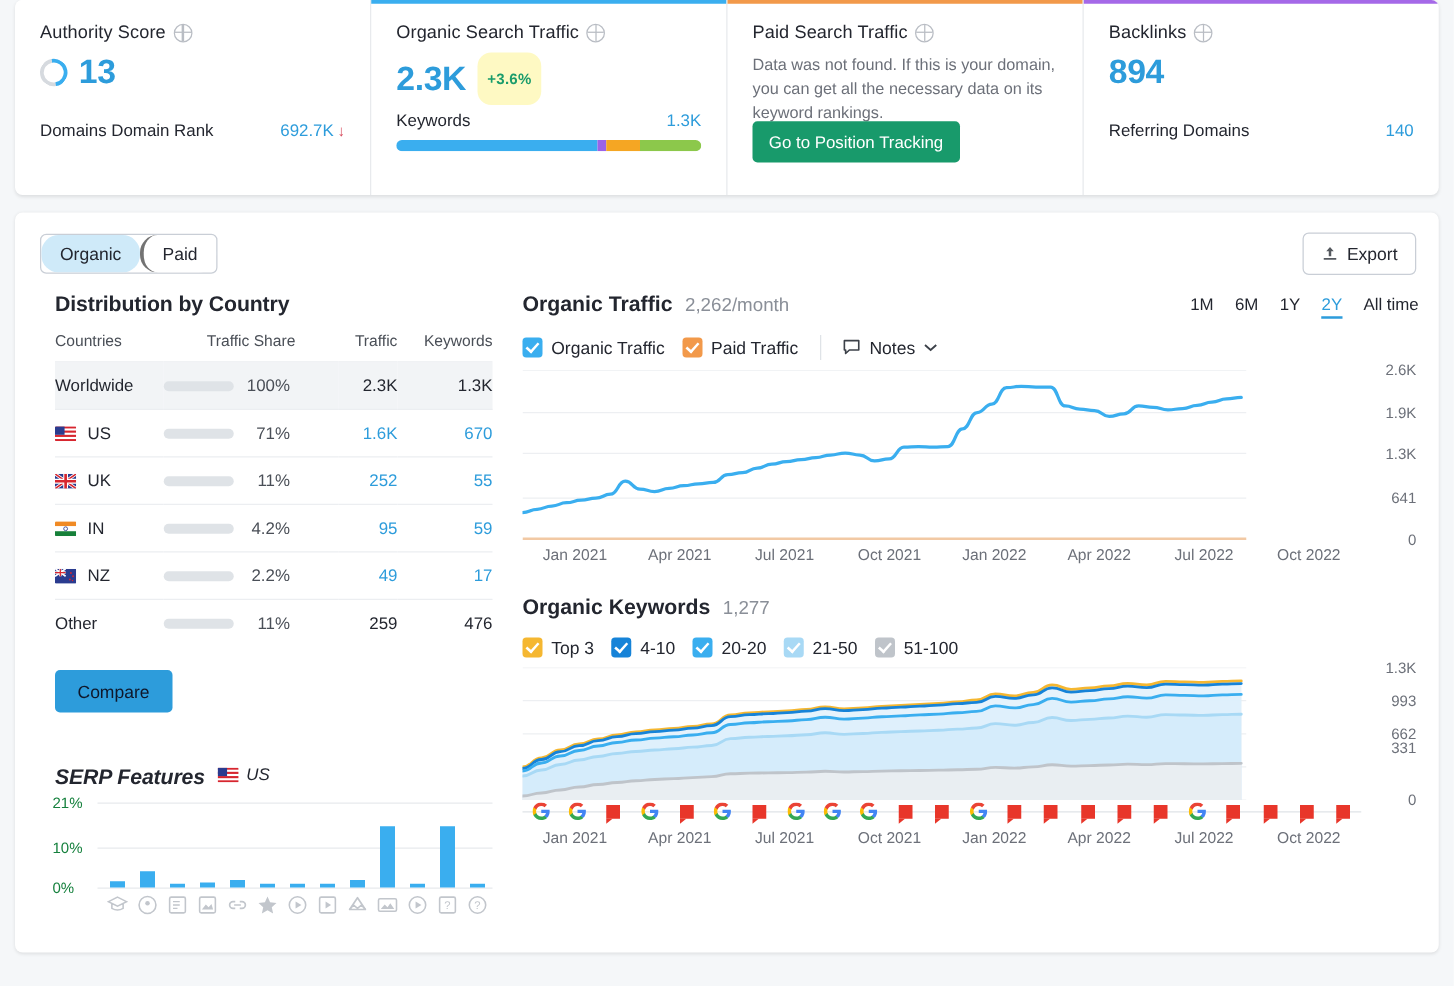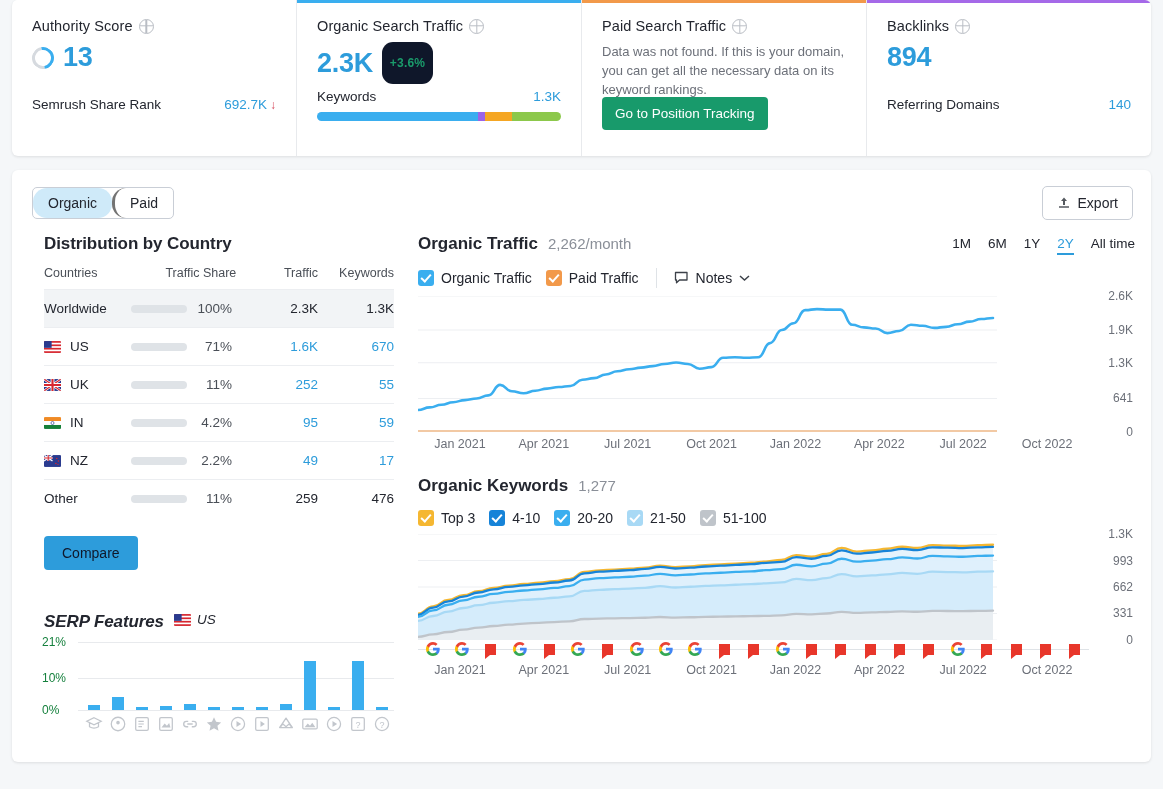--- a/index.html
+++ b/index.html
@@ -55,21 +55,21 @@
   }
   .ring {
     width: 22px; height: 22px; border-radius: 50%;
     border: 3.4px solid #d6dadf;
     border-top-color: #3aaeef; border-right-color: #3aaeef;
     transform: rotate(35deg);
     flex: none;
   }
   .delta {
     font-size: 12px; font-weight: bold; color: #1a9c6b;
-    background: #0f172a; border-radius: 11px; padding: 14px 8px;
+    background: #fef9c3; border-radius: 11px; padding: 14px 8px;
     letter-spacing: .2px;
   }
   .kpi-foot {
     position: absolute; left: 20px; right: 20px; bottom: 44px;
     display: flex; justify-content: space-between; align-items: center;
     font-size: 13.5px; color: #23262f;
   }
   .kpi-foot .val { color: #2d9cdb; }
   .arrow-down { color: #d64b5d; font-size: 12px; margin-left: 3px; }
 
@@ -200,21 +200,21 @@
     <div class="accent" style="background:#ffffff"></div>
     <div class="kpi-title">
       <span>Authority Score</span>
       <span class="globe"></span>
     </div>
     <div class="kpi-big">
       <span class="ring"></span>
       <span>13</span>
     </div>
     <div class="kpi-foot">
-      <span>Semrush Share Rank</span>
+      <span>Domains Domain Rank</span>
       <span>
         <span class="val">692.7K</span><span class="arrow-down">↓</span>
       </span>
     </div>
   </div>
 
   <div class="kpi">
     <div class="accent" style="background:#3aaeef"></div>
     <div class="kpi-title">
       <span>Organic Search Traffic</span>
@@ -647,21 +647,21 @@
             <path d="M0,86.78549848942598 C7.565789473684211,86.78549848942598 7.565789473684211,81.98187311178248 15.131578947368421,81.98187311178248 C22.69736842105263,81.98187311178248 22.69736842105263,77.5785498489426 30.263157894736842,77.5785498489426 C37.828947368421055,77.5785498489426 37.828947368421055,73.97583081570997 45.39473684210526,73.97583081570997 C52.96052631578947,73.97583081570997 52.96052631578947,71.17371601208458 60.526315789473685,71.17371601208458 C68.09210526315789,71.17371601208458 68.09210526315789,68.77190332326285 75.65789473684211,68.77190332326285 C83.22368421052632,68.77190332326285 83.22368421052632,67.17069486404834 90.78947368421052,67.17069486404834 C98.35526315789474,67.17069486404834 98.35526315789474,65.96978851963746 105.92105263157895,65.96978851963746 C113.48684210526315,65.96978851963746 113.48684210526315,65.00906344410876 121.05263157894737,65.00906344410876 C128.61842105263156,65.00906344410876 128.61842105263156,63.72809667673716 136.18421052631578,63.72809667673716 C143.75,63.72809667673716 143.75,62.36706948640484 151.31578947368422,62.36706948640484 C158.88157894736844,62.36706948640484 158.88157894736844,56.92296072507553 166.44736842105263,56.92296072507553 C174.01315789473682,56.92296072507553 174.01315789473682,55.80211480362537 181.57894736842104,55.80211480362537 C189.14473684210526,55.80211480362537 189.14473684210526,55.16163141993958 196.71052631578948,55.16163141993958 C204.2763157894737,55.16163141993958 204.2763157894737,54.6012084592145 211.8421052631579,54.6012084592145 C219.4078947368421,54.6012084592145 219.4078947368421,53.80060422960725 226.97368421052633,53.80060422960725 C234.53947368421052,53.80060422960725 234.53947368421052,52.19939577039275 242.10526315789474,52.19939577039275 C249.67105263157896,52.19939577039275 249.67105263157896,53.48036253776435 257.2368421052632,53.48036253776435 C264.8026315789474,53.48036253776435 264.8026315789474,52.75981873111783 272.36842105263156,52.75981873111783 C279.9342105263158,52.75981873111783 279.9342105263158,51.87915407854985 287.5,51.87915407854985 C295.0657894736842,51.87915407854985 295.0657894736842,51.318731117824775 302.63157894736844,51.318731117824775 C310.1973684210526,51.318731117824775 310.1973684210526,50.75830815709969 317.7631578947368,50.75830815709969 C325.32894736842104,50.75830815709969 325.32894736842104,50.19788519637463 332.89473684210526,50.19788519637463 C340.4605263157895,50.19788519637463 340.4605263157895,49.31722054380665 348.0263157894737,49.31722054380665 C355.5921052631579,49.31722054380665 355.5921052631579,48.43655589123867 363.1578947368421,48.43655589123867 C370.7236842105263,48.43655589123867 370.7236842105263,44.91389728096677 378.2894736842105,44.91389728096677 C385.85526315789474,44.91389728096677 385.85526315789474,46.19486404833836 393.42105263157896,46.19486404833836 C400.9868421052631,46.19486404833836 400.9868421052631,44.03323262839879 408.55263157894734,44.03323262839879 C416.11842105263156,44.03323262839879 416.11842105263156,40.03021148036254 423.6842105263158,40.03021148036254 C431.25,40.03021148036254 431.25,42.432024169184295 438.8157894736842,42.432024169184295 C446.38157894736844,42.432024169184295 446.38157894736844,41.47129909365559 453.94736842105266,41.47129909365559 C461.5131578947369,41.47129909365559 461.5131578947369,40.35045317220545 469.07894736842104,40.35045317220545 C476.64473684210526,40.35045317220545 476.64473684210526,38.909365558912384 484.2105263157895,38.909365558912384 C491.7763157894737,38.909365558912384 491.7763157894737,39.79003021148037 499.3421052631579,39.79003021148037 C506.90789473684214,39.79003021148037 506.90789473684214,37.70845921450152 514.4736842105264,37.70845921450152 C522.0394736842105,37.70845921450152 522.0394736842105,38.02870090634441 529.6052631578947,38.02870090634441 C537.171052631579,38.02870090634441 537.171052631579,38.34894259818731 544.7368421052631,38.34894259818731 C552.3026315789473,38.34894259818731 552.3026315789473,37.70845921450152 559.8684210526316,37.70845921450152 C567.4342105263158,37.70845921450152 567.4342105263158,37.38821752265861 575,37.38821752265861 L575,106 L0,106 Z" fill="#d4ebfa" opacity="0.85"></path>
             <path d="M0,102.79758308157099 C7.565789473684211,102.79758308157099 7.565789473684211,100.39577039274924 15.131578947368421,100.39577039274924 C22.69736842105263,100.39577039274924 22.69736842105263,97.99395770392749 30.263157894736842,97.99395770392749 C37.828947368421055,97.99395770392749 37.828947368421055,95.59214501510574 45.39473684210526,95.59214501510574 C52.96052631578947,95.59214501510574 52.96052631578947,93.59063444108762 60.526315789473685,93.59063444108762 C68.09210526315789,93.59063444108762 68.09210526315789,91.98942598187311 75.65789473684211,91.98942598187311 C83.22368421052632,91.98942598187311 83.22368421052632,90.62839879154079 90.78947368421052,90.62839879154079 C98.35526315789474,90.62839879154079 98.35526315789474,89.58761329305136 105.92105263157895,89.58761329305136 C113.48684210526315,89.58761329305136 113.48684210526315,88.86706948640483 121.05263157894737,88.86706948640483 C128.61842105263156,88.86706948640483 128.61842105263156,88.06646525679758 136.18421052631578,88.06646525679758 C143.75,88.06646525679758 143.75,87.34592145015105 151.31578947368422,87.34592145015105 C158.88157894736844,87.34592145015105 158.88157894736844,85.02416918429003 166.44736842105263,85.02416918429003 C174.01315789473682,85.02416918429003 174.01315789473682,84.54380664652568 181.57894736842104,84.54380664652568 C189.14473684210526,84.54380664652568 189.14473684210526,84.3036253776435 196.71052631578948,84.3036253776435 C204.2763157894737,84.3036253776435 204.2763157894737,84.06344410876133 211.8421052631579,84.06344410876133 C219.4078947368421,84.06344410876133 219.4078947368421,83.74320241691842 226.97368421052633,83.74320241691842 C234.53947368421052,83.74320241691842 234.53947368421052,83.0226586102719 242.10526315789474,83.0226586102719 C249.67105263157896,83.0226586102719 249.67105263157896,83.58308157099698 257.2368421052632,83.58308157099698 C264.8026315789474,83.58308157099698 264.8026315789474,83.26283987915409 272.36842105263156,83.26283987915409 C279.9342105263158,83.26283987915409 279.9342105263158,82.86253776435046 287.5,82.86253776435046 C295.0657894736842,82.86253776435046 295.0657894736842,82.62235649546828 302.63157894736844,82.62235649546828 C310.1973684210526,82.62235649546828 310.1973684210526,82.3821752265861 317.7631578947368,82.3821752265861 C325.32894736842104,82.3821752265861 325.32894736842104,82.14199395770393 332.89473684210526,82.14199395770393 C340.4605263157895,82.14199395770393 340.4605263157895,81.82175226586102 348.0263157894737,81.82175226586102 C355.5921052631579,81.82175226586102 355.5921052631579,81.4214501510574 363.1578947368421,81.4214501510574 C370.7236842105263,81.4214501510574 370.7236842105263,79.90030211480362 378.2894736842105,79.90030211480362 C385.85526315789474,79.90030211480362 385.85526315789474,80.4607250755287 393.42105263157896,80.4607250755287 C400.9868421052631,80.4607250755287 400.9868421052631,79.5 408.55263157894734,79.5 C416.11842105263156,79.5 416.11842105263156,77.81873111782477 423.6842105263158,77.81873111782477 C431.25,77.81873111782477 431.25,78.8595166163142 438.8157894736842,78.8595166163142 C446.38157894736844,78.8595166163142 446.38157894736844,78.45921450151057 453.94736842105266,78.45921450151057 C461.5131578947369,78.45921450151057 461.5131578947369,77.97885196374622 469.07894736842104,77.97885196374622 C476.64473684210526,77.97885196374622 476.64473684210526,77.33836858006042 484.2105263157895,77.33836858006042 C491.7763157894737,77.33836858006042 491.7763157894737,77.73867069486406 499.3421052631579,77.73867069486406 C506.90789473684214,77.73867069486406 506.90789473684214,76.85800604229607 514.4736842105264,76.85800604229607 C522.0394736842105,76.85800604229607 522.0394736842105,77.01812688821752 529.6052631578947,77.01812688821752 C537.171052631579,77.01812688821752 537.171052631579,77.09818731117825 544.7368421052631,77.09818731117825 C552.3026315789473,77.09818731117825 552.3026315789473,76.85800604229607 559.8684210526316,76.85800604229607 C567.4342105263158,76.85800604229607 567.4342105263158,76.69788519637463 575,76.69788519637463 L575,106 L0,106 Z" fill="#eceef0" opacity="0.85"></path>
             <path d="M0,79.58006042296073 C7.565789473684211,79.58006042296073 7.565789473684211,72.37462235649546 15.131578947368421,72.37462235649546 C22.69736842105263,72.37462235649546 22.69736842105263,65.96978851963746 30.263157894736842,65.96978851963746 C37.828947368421055,65.96978851963746 37.828947368421055,61.16616314199396 45.39473684210526,61.16616314199396 C52.96052631578947,61.16616314199396 52.96052631578947,57.1631419939577 60.526315789473685,57.1631419939577 C68.09210526315789,57.1631419939577 68.09210526315789,53.9607250755287 75.65789473684211,53.9607250755287 C83.22368421052632,53.9607250755287 83.22368421052632,51.55891238670694 90.78947368421052,51.55891238670694 C98.35526315789474,51.55891238670694 98.35526315789474,49.957703927492446 105.92105263157895,49.957703927492446 C113.48684210526315,49.957703927492446 113.48684210526315,48.75679758308157 121.05263157894737,48.75679758308157 C128.61842105263156,48.75679758308157 128.61842105263156,47.15558912386707 136.18421052631578,47.15558912386707 C143.75,47.15558912386707 143.75,45.15407854984894 151.31578947368422,45.15407854984894 C158.88157894736844,45.15407854984894 158.88157894736844,37.948640483383684 166.44736842105263,37.948640483383684 C174.01315789473682,37.948640483383684 174.01315789473682,36.34743202416918 181.57894736842104,36.34743202416918 C189.14473684210526,36.34743202416918 189.14473684210526,35.546827794561935 196.71052631578948,35.546827794561935 C204.2763157894737,35.546827794561935 204.2763157894737,34.746223564954676 211.8421052631579,34.746223564954676 C219.4078947368421,34.746223564954676 219.4078947368421,33.54531722054381 226.97368421052633,33.54531722054381 C234.53947368421052,33.54531722054381 234.53947368421052,31.54380664652568 242.10526315789474,31.54380664652568 C249.67105263157896,31.54380664652568 249.67105263157896,33.145015105740185 257.2368421052632,33.145015105740185 C264.8026315789474,33.145015105740185 264.8026315789474,32.344410876132926 272.36842105263156,32.344410876132926 C279.9342105263158,32.344410876132926 279.9342105263158,31.14350453172206 287.5,31.14350453172206 C295.0657894736842,31.14350453172206 295.0657894736842,30.342900302114813 302.63157894736844,30.342900302114813 C310.1973684210526,30.342900302114813 310.1973684210526,29.542296072507554 317.7631578947368,29.542296072507554 C325.32894736842104,29.542296072507554 325.32894736842104,28.74169184290031 332.89473684210526,28.74169184290031 C340.4605263157895,28.74169184290031 340.4605263157895,27.540785498489427 348.0263157894737,27.540785498489427 C355.5921052631579,27.540785498489427 355.5921052631579,25.939577039274923 363.1578947368421,25.939577039274923 C370.7236842105263,25.939577039274923 370.7236842105263,21.135951661631424 378.2894736842105,21.135951661631424 C385.85526315789474,21.135951661631424 385.85526315789474,22.737160120845914 393.42105263157896,22.737160120845914 C400.9868421052631,22.737160120845914 400.9868421052631,19.935045317220542 408.55263157894734,19.935045317220542 C416.11842105263156,19.935045317220542 416.11842105263156,13.930513595166161 423.6842105263158,13.930513595166161 C431.25,13.930513595166161 431.25,17.533232628398792 438.8157894736842,17.533232628398792 C446.38157894736844,17.533232628398792 446.38157894736844,16.332326283987925 453.94736842105266,16.332326283987925 C461.5131578947369,16.332326283987925 461.5131578947369,14.731117824773406 469.07894736842104,14.731117824773406 C476.64473684210526,14.731117824773406 476.64473684210526,12.72960725075528 484.2105263157895,12.72960725075528 C491.7763157894737,12.72960725075528 491.7763157894737,13.930513595166161 499.3421052631579,13.930513595166161 C506.90789473684214,13.930513595166161 506.90789473684214,11.12839879154079 514.4736842105264,11.12839879154079 C522.0394736842105,11.12839879154079 522.0394736842105,11.528700906344412 529.6052631578947,11.528700906344412 C537.171052631579,11.528700906344412 537.171052631579,11.929003021148034 544.7368421052631,11.929003021148034 C552.3026315789473,11.929003021148034 552.3026315789473,11.12839879154079 559.8684210526316,11.12839879154079 C567.4342105263158,11.12839879154079 567.4342105263158,10.728096676737152 575,10.728096676737152" fill="none" stroke="#f5b731" stroke-width="2.3" stroke-linecap="round"></path>
             <path d="M0,80.78096676737161 C7.565789473684211,80.78096676737161 7.565789473684211,73.57552870090635 15.131578947368421,73.57552870090635 C22.69736842105263,73.57552870090635 22.69736842105263,67.33081570996978 30.263157894736842,67.33081570996978 C37.828947368421055,67.33081570996978 37.828947368421055,62.527190332326285 45.39473684210526,62.527190332326285 C52.96052631578947,62.527190332326285 52.96052631578947,58.52416918429003 60.526315789473685,58.52416918429003 C68.09210526315789,58.52416918429003 68.09210526315789,55.32175226586103 75.65789473684211,55.32175226586103 C83.22368421052632,55.32175226586103 83.22368421052632,52.91993957703927 90.78947368421052,52.91993957703927 C98.35526315789474,52.91993957703927 98.35526315789474,51.318731117824775 105.92105263157895,51.318731117824775 C113.48684210526315,51.318731117824775 113.48684210526315,50.1178247734139 121.05263157894737,50.1178247734139 C128.61842105263156,50.1178247734139 128.61842105263156,48.516616314199396 136.18421052631578,48.516616314199396 C143.75,48.516616314199396 143.75,46.51510574018127 151.31578947368422,46.51510574018127 C158.88157894736844,46.51510574018127 158.88157894736844,39.30966767371601 166.44736842105263,39.30966767371601 C174.01315789473682,39.30966767371601 174.01315789473682,37.70845921450152 181.57894736842104,37.70845921450152 C189.14473684210526,37.70845921450152 189.14473684210526,36.90785498489426 196.71052631578948,36.90785498489426 C204.2763157894737,36.90785498489426 204.2763157894737,36.10725075528701 211.8421052631579,36.10725075528701 C219.4078947368421,36.10725075528701 219.4078947368421,34.90634441087613 226.97368421052633,34.90634441087613 C234.53947368421052,34.90634441087613 234.53947368421052,32.90483383685802 242.10526315789474,32.90483383685802 C249.67105263157896,32.90483383685802 249.67105263157896,34.50604229607251 257.2368421052632,34.50604229607251 C264.8026315789474,34.50604229607251 264.8026315789474,33.70543806646526 272.36842105263156,33.70543806646526 C279.9342105263158,33.70543806646526 279.9342105263158,32.50453172205438 287.5,32.50453172205438 C295.0657894736842,32.50453172205438 295.0657894736842,31.70392749244712 302.63157894736844,31.70392749244712 C310.1973684210526,31.70392749244712 310.1973684210526,30.903323262839876 317.7631578947368,30.903323262839876 C325.32894736842104,30.903323262839876 325.32894736842104,30.10271903323263 332.89473684210526,30.10271903323263 C340.4605263157895,30.10271903323263 340.4605263157895,28.90181268882175 348.0263157894737,28.90181268882175 C355.5921052631579,28.90181268882175 355.5921052631579,27.941087613293064 363.1578947368421,27.941087613293064 C370.7236842105263,27.941087613293064 370.7236842105263,23.13746223564955 378.2894736842105,23.13746223564955 C385.85526315789474,23.13746223564955 385.85526315789474,24.73867069486404 393.42105263157896,24.73867069486404 C400.9868421052631,24.73867069486404 400.9868421052631,21.93655589123867 408.55263157894734,21.93655589123867 C416.11842105263156,21.93655589123867 416.11842105263156,16.332326283987925 423.6842105263158,16.332326283987925 C431.25,16.332326283987925 431.25,19.69486404833836 438.8157894736842,19.69486404833836 C446.38157894736844,19.69486404833836 446.38157894736844,18.493957703927492 453.94736842105266,18.493957703927492 C461.5131578947369,18.493957703927492 461.5131578947369,16.892749244712988 469.07894736842104,16.892749244712988 C476.64473684210526,16.892749244712988 476.64473684210526,14.891238670694861 484.2105263157895,14.891238670694861 C491.7763157894737,14.891238670694861 491.7763157894737,16.092145015105743 499.3421052631579,16.092145015105743 C506.90789473684214,16.092145015105743 506.90789473684214,13.29003021148037 514.4736842105264,13.29003021148037 C522.0394736842105,13.29003021148037 522.0394736842105,13.690332326283993 529.6052631578947,13.690332326283993 C537.171052631579,13.690332326283993 537.171052631579,14.090634441087616 544.7368421052631,14.090634441087616 C552.3026315789473,14.090634441087616 552.3026315789473,13.29003021148037 559.8684210526316,13.29003021148037 C567.4342105263158,13.29003021148037 567.4342105263158,12.889728096676734 575,12.889728096676734" fill="none" stroke="#1683d8" stroke-width="2.3" stroke-linecap="round"></path>
             <path d="M0,82.78247734138972 C7.565789473684211,82.78247734138972 7.565789473684211,76.37764350453172 15.131578947368421,76.37764350453172 C22.69736842105263,76.37764350453172 22.69736842105263,70.77341389728096 30.263157894736842,70.77341389728096 C37.828947368421055,70.77341389728096 37.828947368421055,66.37009063444108 45.39473684210526,66.37009063444108 C52.96052631578947,66.37009063444108 52.96052631578947,62.76737160120846 60.526315789473685,62.76737160120846 C68.09210526315789,62.76737160120846 68.09210526315789,59.96525679758308 75.65789473684211,59.96525679758308 C83.22368421052632,59.96525679758308 83.22368421052632,57.963746223564954 90.78947368421052,57.963746223564954 C98.35526315789474,57.963746223564954 98.35526315789474,56.522658610271904 105.92105263157895,56.522658610271904 C113.48684210526315,56.522658610271904 113.48684210526315,55.40181268882175 121.05263157894737,55.40181268882175 C128.61842105263156,55.40181268882175 128.61842105263156,53.9607250755287 136.18421052631578,53.9607250755287 C143.75,53.9607250755287 143.75,52.19939577039275 151.31578947368422,52.19939577039275 C158.88157894736844,52.19939577039275 158.88157894736844,45.55438066465257 166.44736842105263,45.55438066465257 C174.01315789473682,45.55438066465257 174.01315789473682,44.19335347432024 181.57894736842104,44.19335347432024 C189.14473684210526,44.19335347432024 189.14473684210526,43.39274924471299 196.71052631578948,43.39274924471299 C204.2763157894737,43.39274924471299 204.2763157894737,42.75226586102719 211.8421052631579,42.75226586102719 C219.4078947368421,42.75226586102719 219.4078947368421,41.711480362537756 226.97368421052633,41.711480362537756 C234.53947368421052,41.711480362537756 234.53947368421052,39.79003021148037 242.10526315789474,39.79003021148037 C249.67105263157896,39.79003021148037 249.67105263157896,41.311178247734134 257.2368421052632,41.311178247734134 C264.8026315789474,41.311178247734134 264.8026315789474,40.51057401812689 272.36842105263156,40.51057401812689 C279.9342105263158,40.51057401812689 279.9342105263158,39.389728096676734 287.5,39.389728096676734 C295.0657894736842,39.389728096676734 295.0657894736842,38.74924471299093 302.63157894736844,38.74924471299093 C310.1973684210526,38.74924471299093 310.1973684210526,37.948640483383684 317.7631578947368,37.948640483383684 C325.32894736842104,37.948640483383684 325.32894736842104,37.30815709969788 332.89473684210526,37.30815709969788 C340.4605263157895,37.30815709969788 340.4605263157895,36.18731117824774 348.0263157894737,36.18731117824774 C355.5921052631579,36.18731117824774 355.5921052631579,35.14652567975831 363.1578947368421,35.14652567975831 C370.7236842105263,35.14652567975831 370.7236842105263,30.743202416918436 378.2894736842105,30.743202416918436 C385.85526315789474,30.743202416918436 385.85526315789474,32.344410876132926 393.42105263157896,32.344410876132926 C400.9868421052631,32.344410876132926 400.9868421052631,29.702416918428995 408.55263157894734,29.702416918428995 C416.11842105263156,29.702416918428995 416.11842105263156,24.73867069486404 423.6842105263158,24.73867069486404 C431.25,24.73867069486404 431.25,27.700906344410882 438.8157894736842,27.700906344410882 C446.38157894736844,27.700906344410882 446.38157894736844,26.580060422960727 453.94736842105266,26.580060422960727 C461.5131578947369,26.580060422960727 461.5131578947369,25.138972809667663 469.07894736842104,25.138972809667663 C476.64473684210526,25.138972809667663 476.64473684210526,23.377643504531733 484.2105263157895,23.377643504531733 C491.7763157894737,23.377643504531733 491.7763157894737,24.498489425981873 499.3421052631579,24.498489425981873 C506.90789473684214,24.498489425981873 506.90789473684214,21.93655589123867 514.4736842105264,21.93655589123867 C522.0394736842105,21.93655589123867 522.0394736842105,22.33685800604229 529.6052631578947,22.33685800604229 C537.171052631579,22.33685800604229 537.171052631579,22.737160120845914 544.7368421052631,22.737160120845914 C552.3026315789473,22.737160120845914 552.3026315789473,21.93655589123867 559.8684210526316,21.93655589123867 C567.4342105263158,21.93655589123867 567.4342105263158,21.536253776435046 575,21.536253776435046" fill="none" stroke="#3aaeef" stroke-width="2.3" stroke-linecap="round"></path>
             <path d="M0,86.78549848942598 C7.565789473684211,86.78549848942598 7.565789473684211,81.98187311178248 15.131578947368421,81.98187311178248 C22.69736842105263,81.98187311178248 22.69736842105263,77.5785498489426 30.263157894736842,77.5785498489426 C37.828947368421055,77.5785498489426 37.828947368421055,73.97583081570997 45.39473684210526,73.97583081570997 C52.96052631578947,73.97583081570997 52.96052631578947,71.17371601208458 60.526315789473685,71.17371601208458 C68.09210526315789,71.17371601208458 68.09210526315789,68.77190332326285 75.65789473684211,68.77190332326285 C83.22368421052632,68.77190332326285 83.22368421052632,67.17069486404834 90.78947368421052,67.17069486404834 C98.35526315789474,67.17069486404834 98.35526315789474,65.96978851963746 105.92105263157895,65.96978851963746 C113.48684210526315,65.96978851963746 113.48684210526315,65.00906344410876 121.05263157894737,65.00906344410876 C128.61842105263156,65.00906344410876 128.61842105263156,63.72809667673716 136.18421052631578,63.72809667673716 C143.75,63.72809667673716 143.75,62.36706948640484 151.31578947368422,62.36706948640484 C158.88157894736844,62.36706948640484 158.88157894736844,56.92296072507553 166.44736842105263,56.92296072507553 C174.01315789473682,56.92296072507553 174.01315789473682,55.80211480362537 181.57894736842104,55.80211480362537 C189.14473684210526,55.80211480362537 189.14473684210526,55.16163141993958 196.71052631578948,55.16163141993958 C204.2763157894737,55.16163141993958 204.2763157894737,54.6012084592145 211.8421052631579,54.6012084592145 C219.4078947368421,54.6012084592145 219.4078947368421,53.80060422960725 226.97368421052633,53.80060422960725 C234.53947368421052,53.80060422960725 234.53947368421052,52.19939577039275 242.10526315789474,52.19939577039275 C249.67105263157896,52.19939577039275 249.67105263157896,53.48036253776435 257.2368421052632,53.48036253776435 C264.8026315789474,53.48036253776435 264.8026315789474,52.75981873111783 272.36842105263156,52.75981873111783 C279.9342105263158,52.75981873111783 279.9342105263158,51.87915407854985 287.5,51.87915407854985 C295.0657894736842,51.87915407854985 295.0657894736842,51.318731117824775 302.63157894736844,51.318731117824775 C310.1973684210526,51.318731117824775 310.1973684210526,50.75830815709969 317.7631578947368,50.75830815709969 C325.32894736842104,50.75830815709969 325.32894736842104,50.19788519637463 332.89473684210526,50.19788519637463 C340.4605263157895,50.19788519637463 340.4605263157895,49.31722054380665 348.0263157894737,49.31722054380665 C355.5921052631579,49.31722054380665 355.5921052631579,48.43655589123867 363.1578947368421,48.43655589123867 C370.7236842105263,48.43655589123867 370.7236842105263,44.91389728096677 378.2894736842105,44.91389728096677 C385.85526315789474,44.91389728096677 385.85526315789474,46.19486404833836 393.42105263157896,46.19486404833836 C400.9868421052631,46.19486404833836 400.9868421052631,44.03323262839879 408.55263157894734,44.03323262839879 C416.11842105263156,44.03323262839879 416.11842105263156,40.03021148036254 423.6842105263158,40.03021148036254 C431.25,40.03021148036254 431.25,42.432024169184295 438.8157894736842,42.432024169184295 C446.38157894736844,42.432024169184295 446.38157894736844,41.47129909365559 453.94736842105266,41.47129909365559 C461.5131578947369,41.47129909365559 461.5131578947369,40.35045317220545 469.07894736842104,40.35045317220545 C476.64473684210526,40.35045317220545 476.64473684210526,38.909365558912384 484.2105263157895,38.909365558912384 C491.7763157894737,38.909365558912384 491.7763157894737,39.79003021148037 499.3421052631579,39.79003021148037 C506.90789473684214,39.79003021148037 506.90789473684214,37.70845921450152 514.4736842105264,37.70845921450152 C522.0394736842105,37.70845921450152 522.0394736842105,38.02870090634441 529.6052631578947,38.02870090634441 C537.171052631579,38.02870090634441 537.171052631579,38.34894259818731 544.7368421052631,38.34894259818731 C552.3026315789473,38.34894259818731 552.3026315789473,37.70845921450152 559.8684210526316,37.70845921450152 C567.4342105263158,37.70845921450152 567.4342105263158,37.38821752265861 575,37.38821752265861" fill="none" stroke="#a8d9f5" stroke-width="2.3" stroke-linecap="round"></path>
             <path d="M0,102.79758308157099 C7.565789473684211,102.79758308157099 7.565789473684211,100.39577039274924 15.131578947368421,100.39577039274924 C22.69736842105263,100.39577039274924 22.69736842105263,97.99395770392749 30.263157894736842,97.99395770392749 C37.828947368421055,97.99395770392749 37.828947368421055,95.59214501510574 45.39473684210526,95.59214501510574 C52.96052631578947,95.59214501510574 52.96052631578947,93.59063444108762 60.526315789473685,93.59063444108762 C68.09210526315789,93.59063444108762 68.09210526315789,91.98942598187311 75.65789473684211,91.98942598187311 C83.22368421052632,91.98942598187311 83.22368421052632,90.62839879154079 90.78947368421052,90.62839879154079 C98.35526315789474,90.62839879154079 98.35526315789474,89.58761329305136 105.92105263157895,89.58761329305136 C113.48684210526315,89.58761329305136 113.48684210526315,88.86706948640483 121.05263157894737,88.86706948640483 C128.61842105263156,88.86706948640483 128.61842105263156,88.06646525679758 136.18421052631578,88.06646525679758 C143.75,88.06646525679758 143.75,87.34592145015105 151.31578947368422,87.34592145015105 C158.88157894736844,87.34592145015105 158.88157894736844,85.02416918429003 166.44736842105263,85.02416918429003 C174.01315789473682,85.02416918429003 174.01315789473682,84.54380664652568 181.57894736842104,84.54380664652568 C189.14473684210526,84.54380664652568 189.14473684210526,84.3036253776435 196.71052631578948,84.3036253776435 C204.2763157894737,84.3036253776435 204.2763157894737,84.06344410876133 211.8421052631579,84.06344410876133 C219.4078947368421,84.06344410876133 219.4078947368421,83.74320241691842 226.97368421052633,83.74320241691842 C234.53947368421052,83.74320241691842 234.53947368421052,83.0226586102719 242.10526315789474,83.0226586102719 C249.67105263157896,83.0226586102719 249.67105263157896,83.58308157099698 257.2368421052632,83.58308157099698 C264.8026315789474,83.58308157099698 264.8026315789474,83.26283987915409 272.36842105263156,83.26283987915409 C279.9342105263158,83.26283987915409 279.9342105263158,82.86253776435046 287.5,82.86253776435046 C295.0657894736842,82.86253776435046 295.0657894736842,82.62235649546828 302.63157894736844,82.62235649546828 C310.1973684210526,82.62235649546828 310.1973684210526,82.3821752265861 317.7631578947368,82.3821752265861 C325.32894736842104,82.3821752265861 325.32894736842104,82.14199395770393 332.89473684210526,82.14199395770393 C340.4605263157895,82.14199395770393 340.4605263157895,81.82175226586102 348.0263157894737,81.82175226586102 C355.5921052631579,81.82175226586102 355.5921052631579,81.4214501510574 363.1578947368421,81.4214501510574 C370.7236842105263,81.4214501510574 370.7236842105263,79.90030211480362 378.2894736842105,79.90030211480362 C385.85526315789474,79.90030211480362 385.85526315789474,80.4607250755287 393.42105263157896,80.4607250755287 C400.9868421052631,80.4607250755287 400.9868421052631,79.5 408.55263157894734,79.5 C416.11842105263156,79.5 416.11842105263156,77.81873111782477 423.6842105263158,77.81873111782477 C431.25,77.81873111782477 431.25,78.8595166163142 438.8157894736842,78.8595166163142 C446.38157894736844,78.8595166163142 446.38157894736844,78.45921450151057 453.94736842105266,78.45921450151057 C461.5131578947369,78.45921450151057 461.5131578947369,77.97885196374622 469.07894736842104,77.97885196374622 C476.64473684210526,77.97885196374622 476.64473684210526,77.33836858006042 484.2105263157895,77.33836858006042 C491.7763157894737,77.33836858006042 491.7763157894737,77.73867069486406 499.3421052631579,77.73867069486406 C506.90789473684214,77.73867069486406 506.90789473684214,76.85800604229607 514.4736842105264,76.85800604229607 C522.0394736842105,76.85800604229607 522.0394736842105,77.01812688821752 529.6052631578947,77.01812688821752 C537.171052631579,77.01812688821752 537.171052631579,77.09818731117825 544.7368421052631,77.09818731117825 C552.3026315789473,77.09818731117825 552.3026315789473,76.85800604229607 559.8684210526316,76.85800604229607 C567.4342105263158,76.85800604229607 567.4342105263158,76.69788519637463 575,76.69788519637463" fill="none" stroke="#bfc4ca" stroke-width="2.3" stroke-linecap="round"></path>
           </svg>
           <div class="yaxis">
             <span style="top:106px">0</span>
-            <span style="top:79px">331</span>
+            <span style="top:64px">331</span>
             <span style="top:53px">662</span>
             <span style="top:26.5px">993</span>
             <span style="top:0px">1.3K</span>
           </div>
         </div>
       <div class="marker-row" id="markers" style="margin-right:46px">
           <span class="ln"></span>
           <span class="m">
             <svg width="14" height="14" viewBox="0 0 20 20">
               <path d="M19.6 10.2c0-.7-.06-1.4-.18-2H10v3.8h5.4a4.6 4.6 0 0 1-2 3v2.5h3.2c1.9-1.7 3-4.3 3-7.3z" fill="#4285F4"></path>

